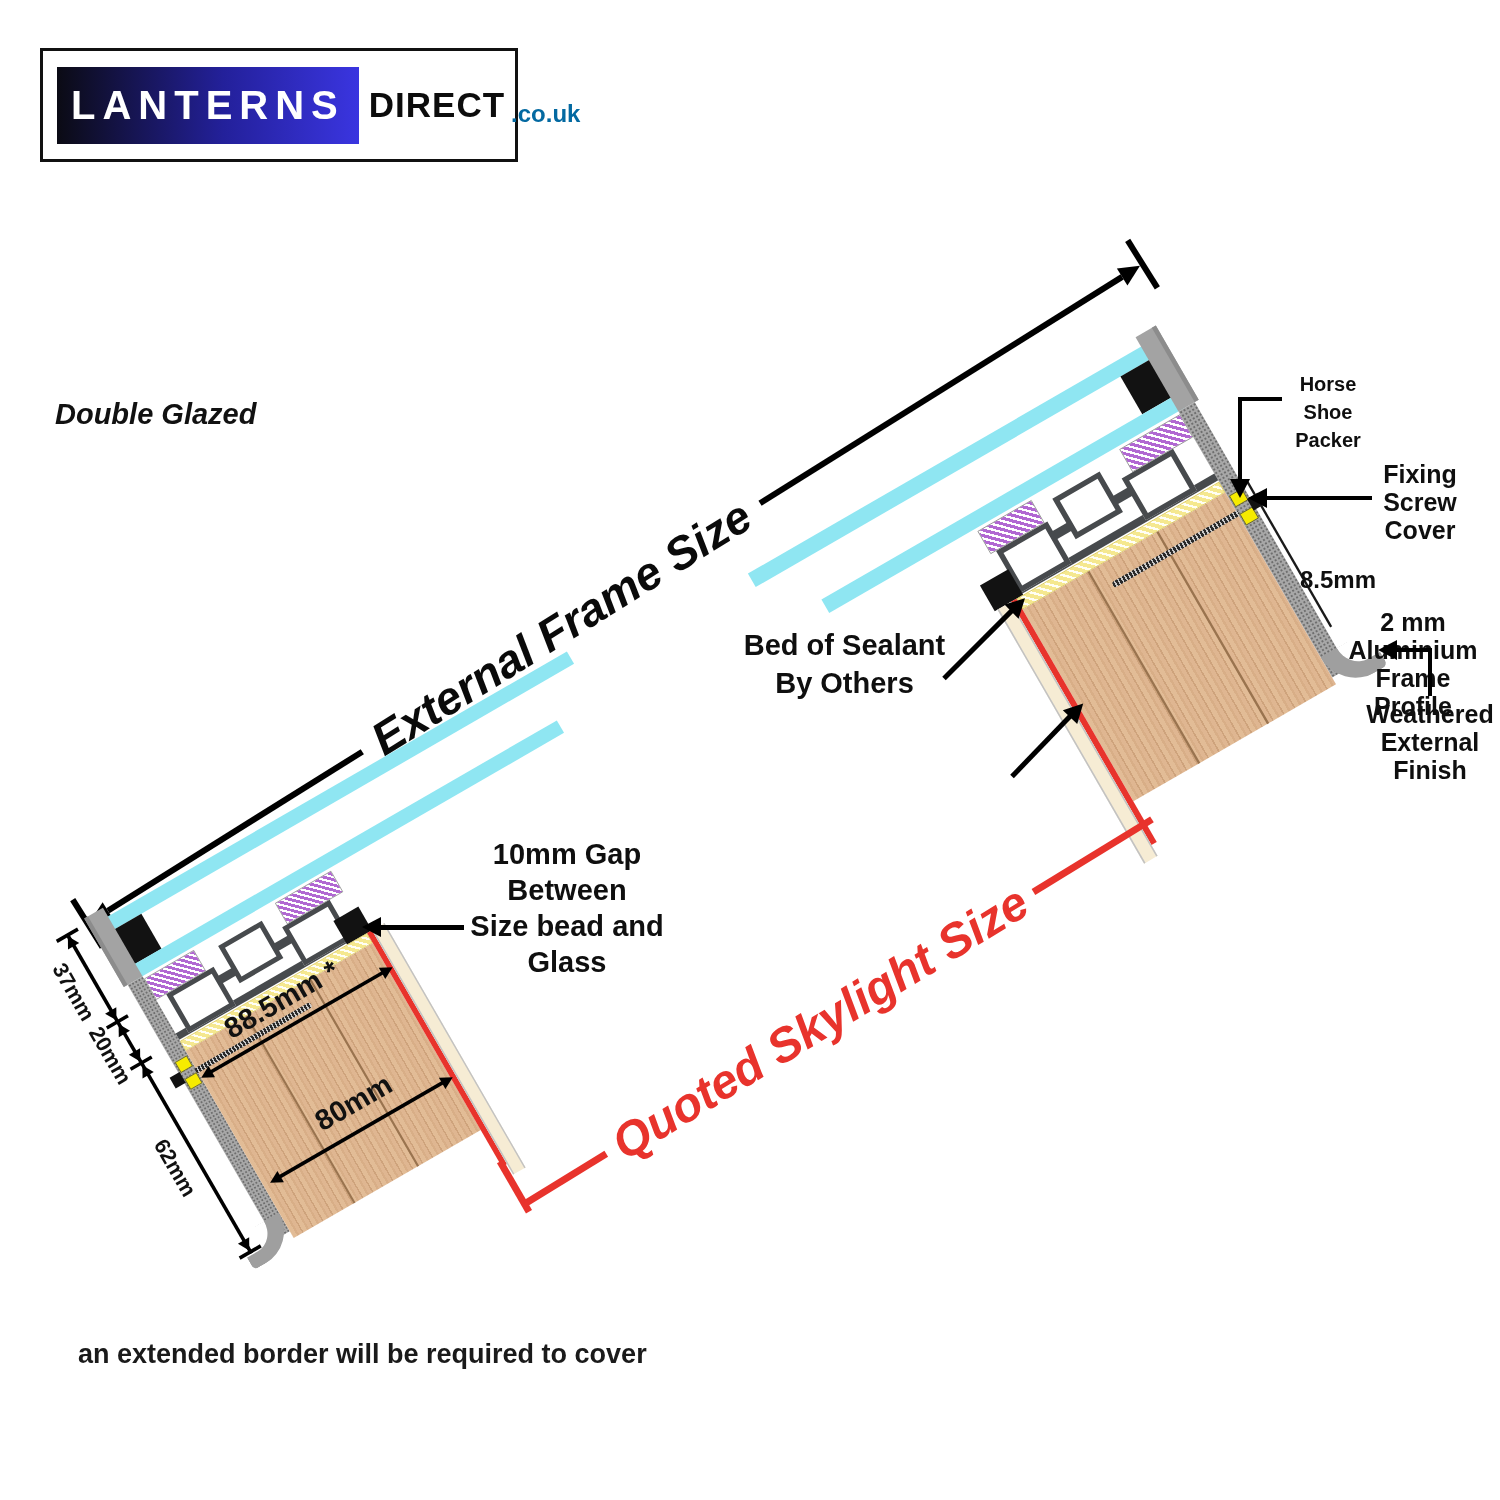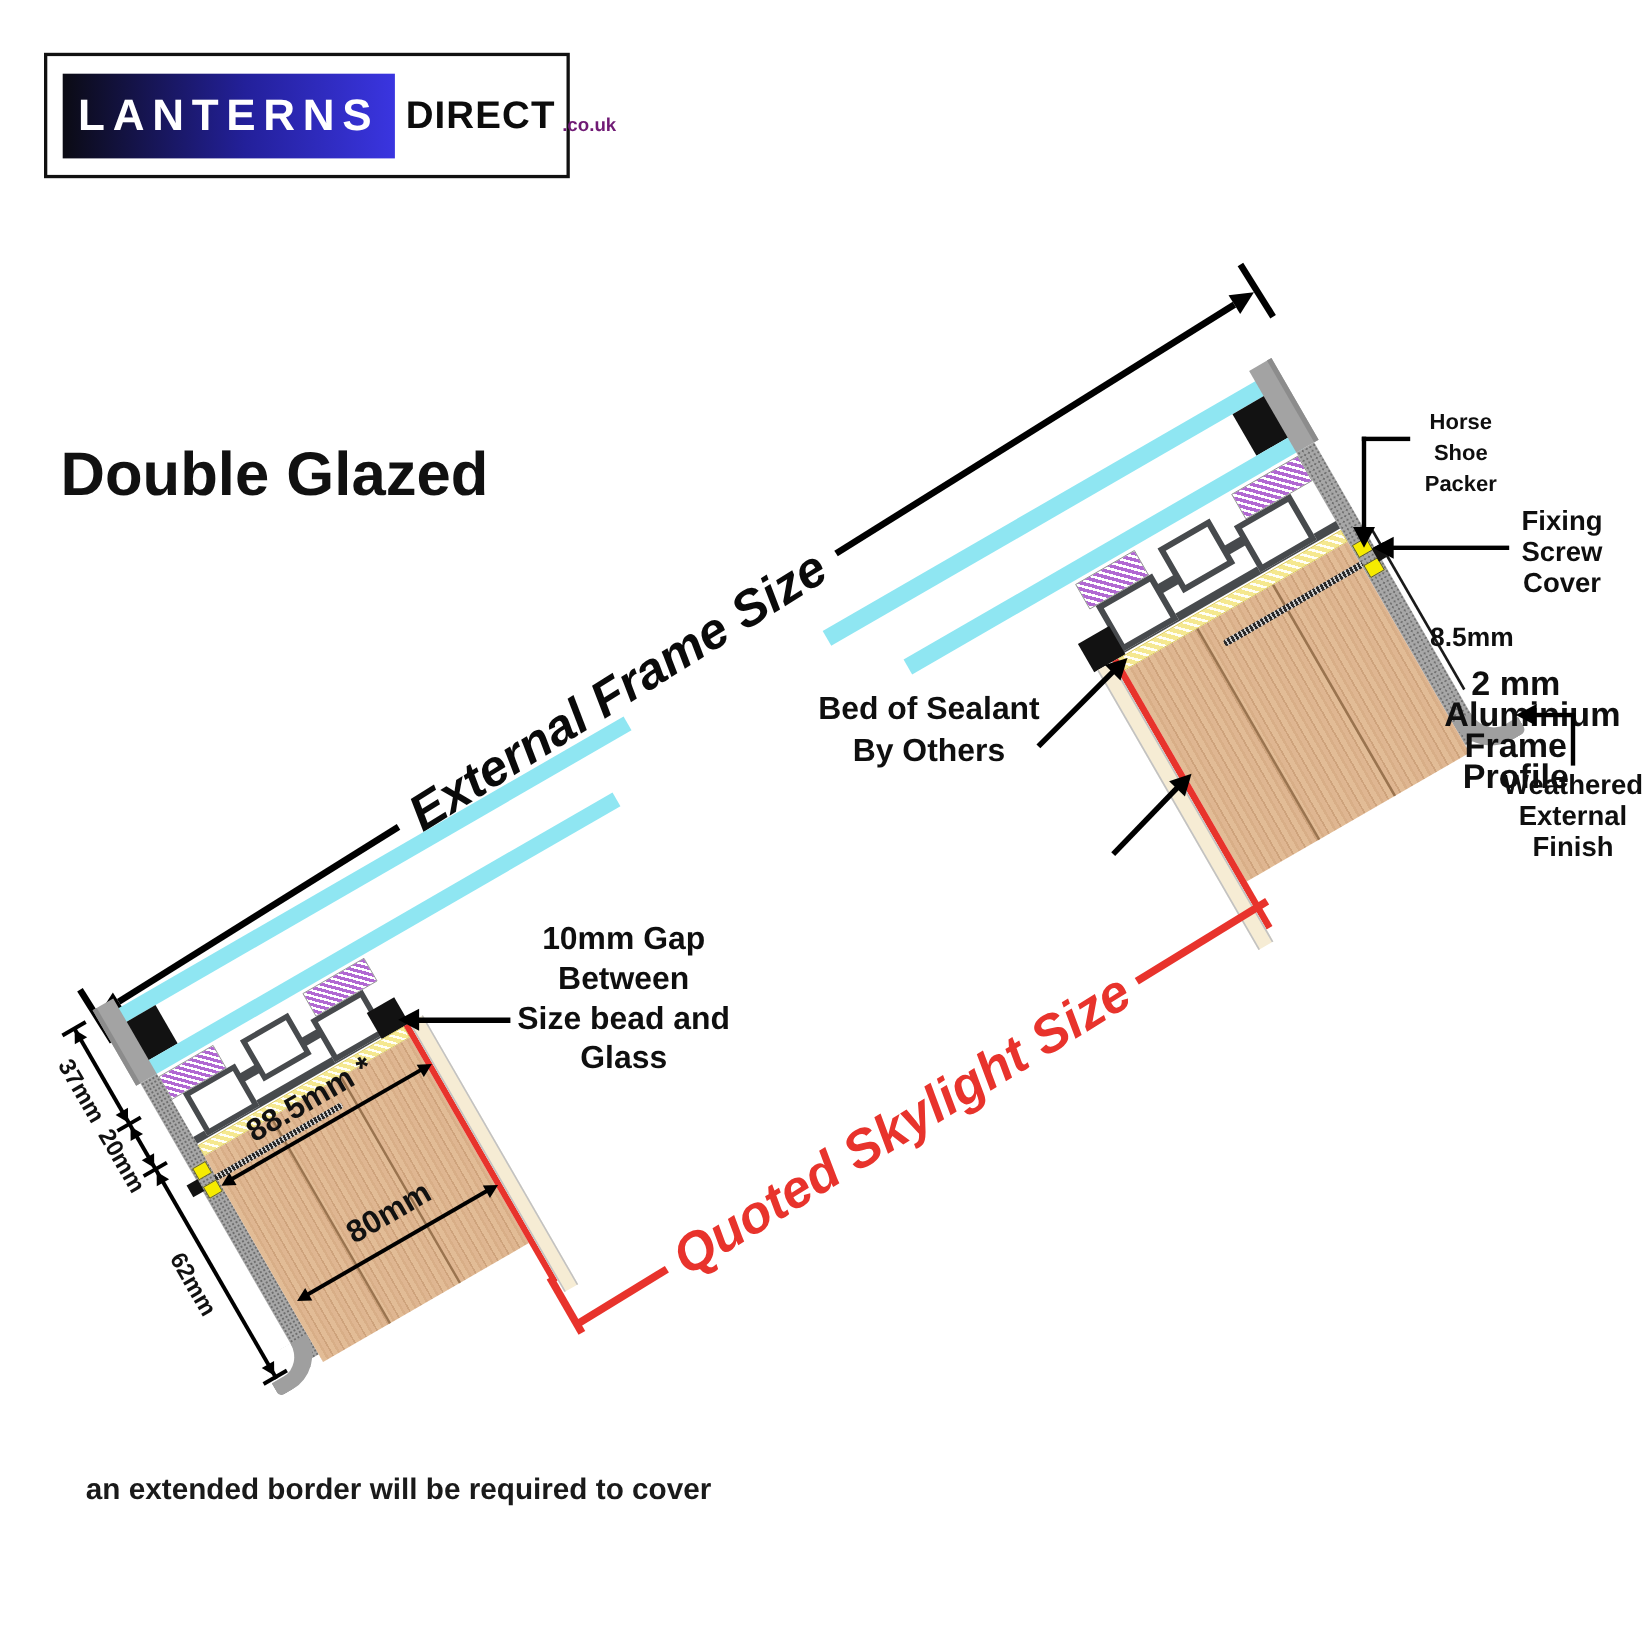--- a/index.html
+++ b/index.html
@@ -42,23 +42,23 @@
   .aTriL { width:0;height:0;border-top:9px solid transparent;border-bottom:9px solid transparent;border-right:17px solid #000; }
   .aTriR { width:0;height:0;border-top:9px solid transparent;border-bottom:9px solid transparent;border-left:17px solid #000; }
   .tickV { flex:none;width:6px;height:56px;background:#000; }
 
   
   #logo { left:40px; top:48px; width:478px; height:114px; background:#fff;
           border:3px solid #111; display:flex; align-items:center; padding:10px 14px; gap:10px; }
   #logo-blue { background:linear-gradient(90deg,#0B0B14 0%,#23209A 55%,#3A35E0 100%);
                color:#fff; font-size:40px; font-weight:600; letter-spacing:7px; padding:16px 14px; }
   #logo-direct { font-size:35px; font-weight:800; color:#0C0C0C; letter-spacing:1px; }
-  #logo-tld { font-size:17px; font-weight:700; color:#701a75; position:relative; top:9px; margin-left:-4px;text-align:right; }
-
-  #title { left:55px; top:398px; font-size:56px; font-weight:700; color:#111; }
+  #logo-tld { font-size:24px; font-weight:700; color:#0369a1; position:relative; top:9px; margin-left:-4px;text-align:right; }
+
+  #title { left:55px; top:398px; font-size:29px; font-weight:700; color:#111;font-style:italic; }
 
   
   #extLine { left:85px; top:893px; width:1250px; height:64px; display:flex; align-items:center;
              transform:rotate(-32deg); transform-origin:0 50%; z-index:1; }
   #extLine .seg1 { flex:0 0 300px; height:6px; background:#000; }
   #extLine .seg2 { flex:1; height:6px; background:#000; }
   #extText { flex:none; font-size:46px; font-weight:700; font-style:italic; color:#0a0a0a;
              padding:0 16px; white-space:nowrap; }
   #quotedElbow { left:500px; top:1158px; width:58px; height:7px; background:#E8332C;
                  transform:rotate(60deg); transform-origin:0 50%; z-index:3; }
@@ -166,21 +166,21 @@
                   transform:rotate(-46deg); transform-origin:0 50%; z-index:4; }
   .leadTri { position:absolute; right:-18px; top:50%; transform:translateY(-50%); }
   #lbl-horse { left:1280px; top:370px; width:96px; font-size:20px; line-height:28px; }
   #horse-h { left:1238px; top:397px; width:44px; height:4px; z-index:4; }
   #horse-v { left:1238px; top:397px; width:4px; height:84px; z-index:4; }
   #horse-tri { left:1230px; top:479px; z-index:4; }
   #lbl-fix { left:1372px; top:460px; width:96px; font-size:25px; line-height:28px; }
   #fix-h { left:1266px; top:496px; width:106px; height:4px; z-index:4; }
   #fix-tri { left:1248px; top:488px; z-index:4; }
   #lbl-85 { left:1300px; top:566px; width:90px; font-size:24px; text-align:left; }
-  #lbl-profile { left:1313px; top:608px; width:130px; font-size:31px; line-height:28px; }
+  #lbl-profile { left:1348px; top:608px; width:130px; font-size:25px; line-height:28px; }
   #wx-v { left:1428px; top:650px; width:4px; height:46px; z-index:4; }
   #wx-h { left:1396px; top:648px; width:36px; height:4px; z-index:4; }
   #wx-tri { left:1378px; top:640px; z-index:4; }
   #lbl-weathered { left:1360px; top:700px; width:140px; font-size:25px; line-height:28px; }
 
   #footer { left:78px; top:1336px; font-size:27px; line-height:37px; font-weight:700;
             color:#1A1A1A; text-align:left; }
 </style>
 </head>
 <body>

